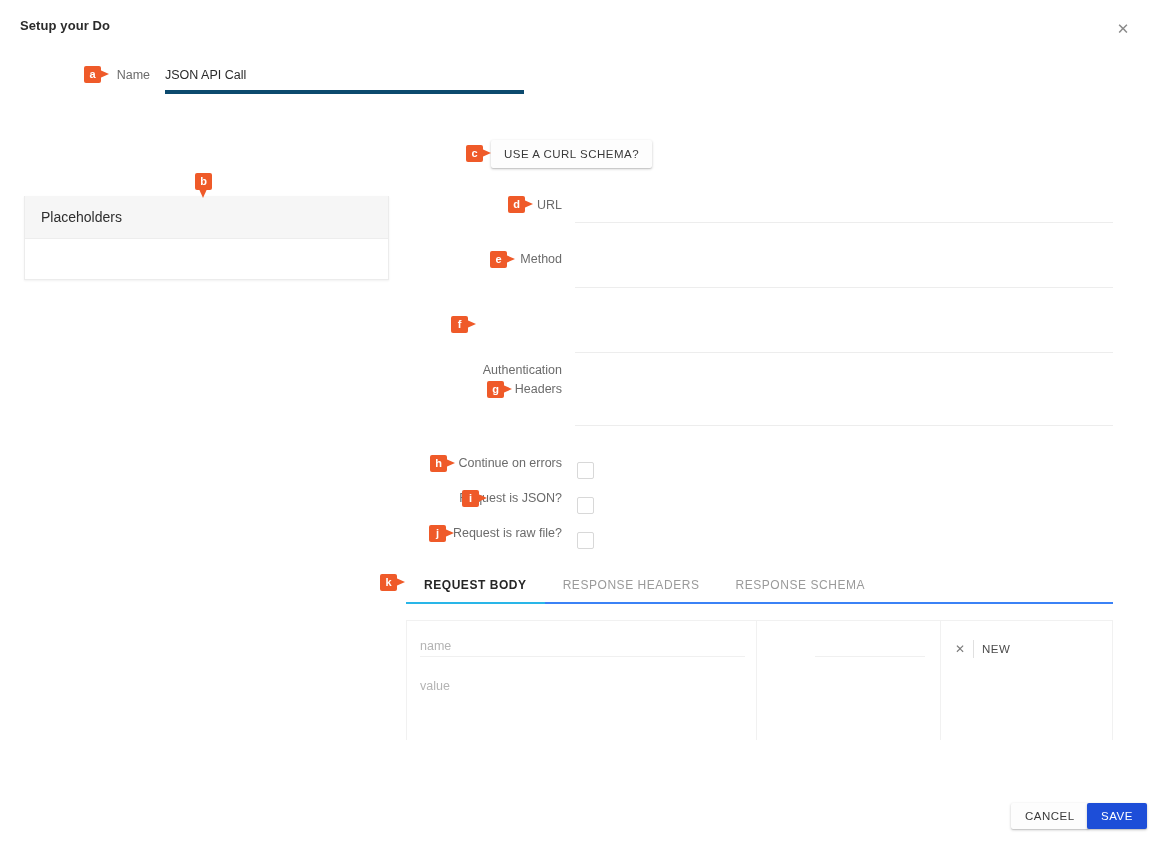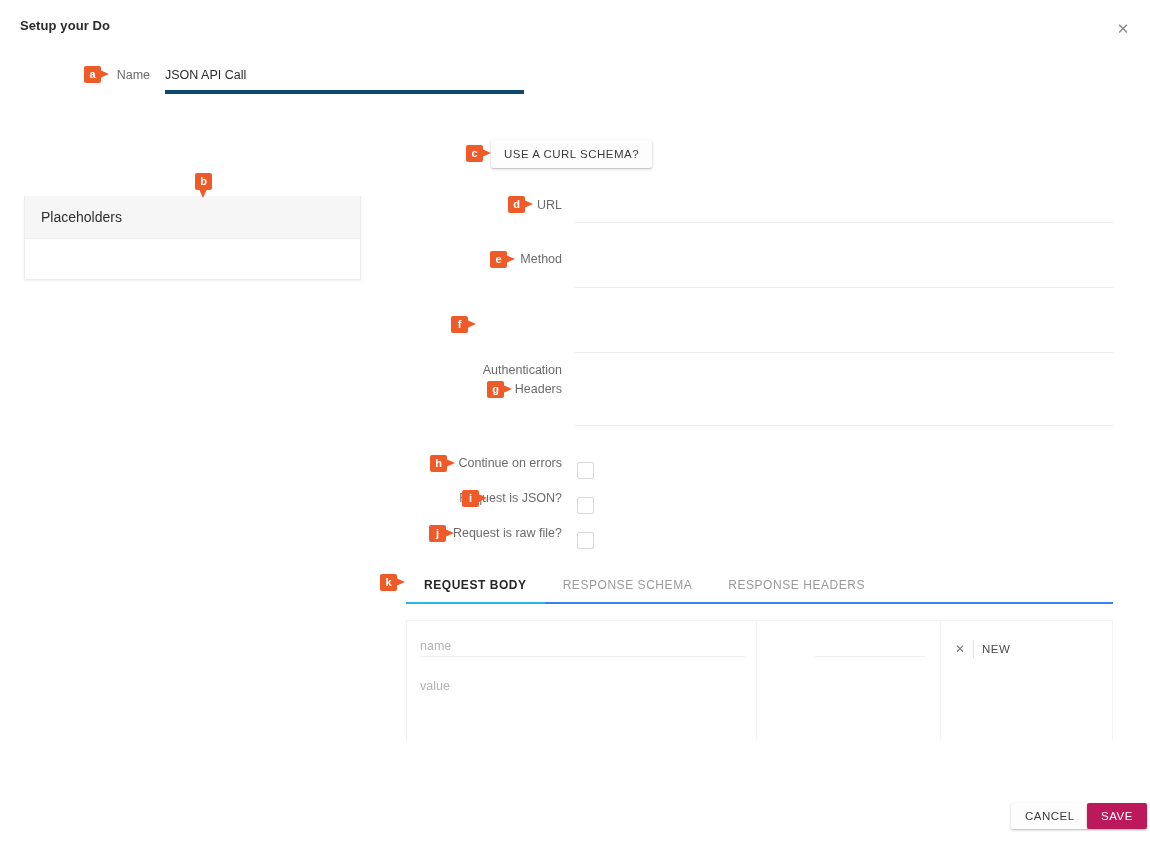--- a/index.html
+++ b/index.html
@@ -89,21 +89,21 @@
     font-size: 12.5px;
     color: #2b2b2b;
     padding: 0 0 4px 0;
     outline: none;
   }
 
   
   #placeholders-card {
     position: absolute;
     left: 24px; top: 196px;
-    width: 337px; height: 84px;
+    width: 365px; height: 84px;
     background: #ffffff;
     border: 1px solid #ececec;
     border-top: none;
     box-shadow: 0 1px 2px rgba(0,0,0,.06);
   }
   #placeholders-header {
     height: 43px;
     background: #f6f6f6;
     border-bottom: 1px solid #ededed;
     display: flex;
@@ -268,21 +268,21 @@
     font-size: 11.5px;
     letter-spacing: .5px;
     color: #3a3a3a;
     cursor: pointer;
   }
   #btn-save {
     position: absolute;
     left: 1087px; top: 803px;
     height: 26px;
     padding: 0 14px;
-    background: #be185d;
+    background: #1d4ed8;
     border: none;
     border-radius: 2px;
     box-shadow: 0 1px 3px rgba(0,0,0,.20), 0 1px 1px rgba(0,0,0,.10);
     font-family: inherit;
     font-size: 11.5px;
     letter-spacing: .5px;
     color: #ffffff;
     cursor: pointer;
   }
 </style>
@@ -329,22 +329,22 @@
 <div class="cb-label" style="left:352px; top:491px;">Request is JSON?</div>
 <div class="cb-box" style="left:577px; top:497px;"></div>
 
 <div class="marker right" style="left:429px; top:525px;">j</div>
 <div class="cb-label" style="left:352px; top:526px;">Request is raw file?</div>
 <div class="cb-box" style="left:577px; top:532px;"></div>
 
 <div class="marker right" style="left:380px; top:574px;">k</div>
 <div id="tabs">
   <div class="tab active">REQUEST BODY</div>
+  <div class="tab">RESPONSE HEADERS</div>
   <div class="tab">RESPONSE SCHEMA</div>
-  <div class="tab">RESPONSE HEADERS</div>
 </div>
 
 <div id="body-table">
   <div class="bt-col" id="bt-col-name">
     <input class="bt-input" id="bt-name-input" type="text" placeholder="name" style="">
     <input class="bt-input" id="bt-value-input" type="text" placeholder="value" style="">
   </div>
   <div class="bt-col" id="bt-col-mid">
     <input class="bt-input" id="bt-mid-input" type="text" placeholder="" style="">
   </div>

